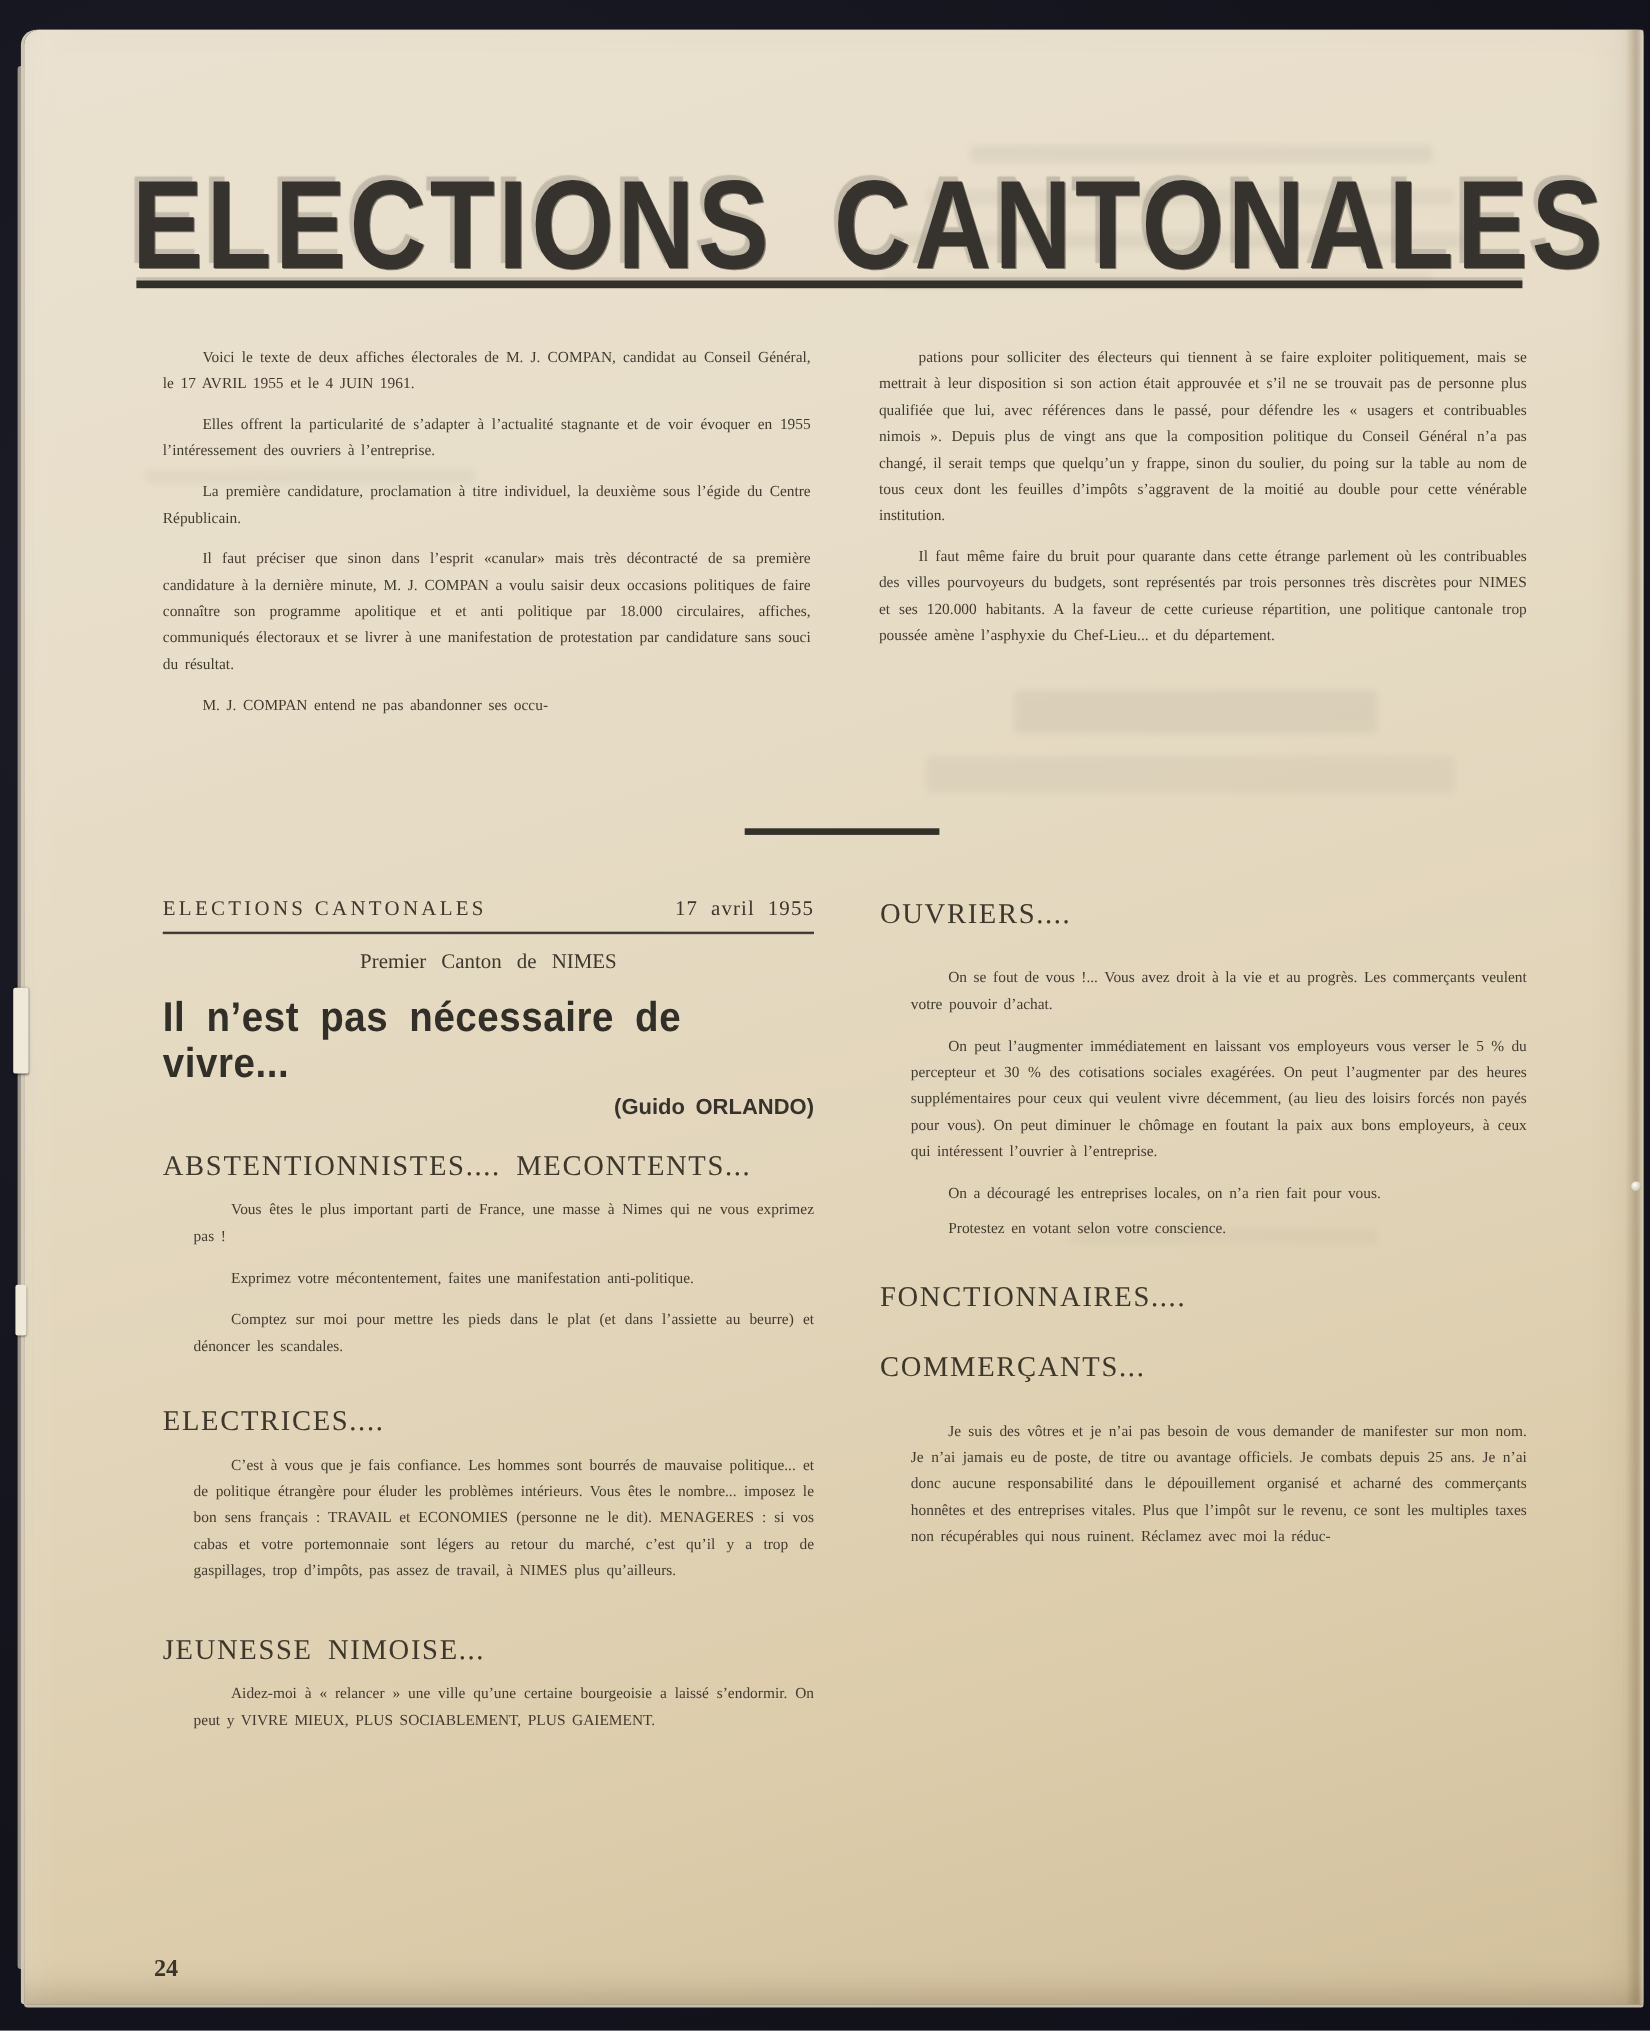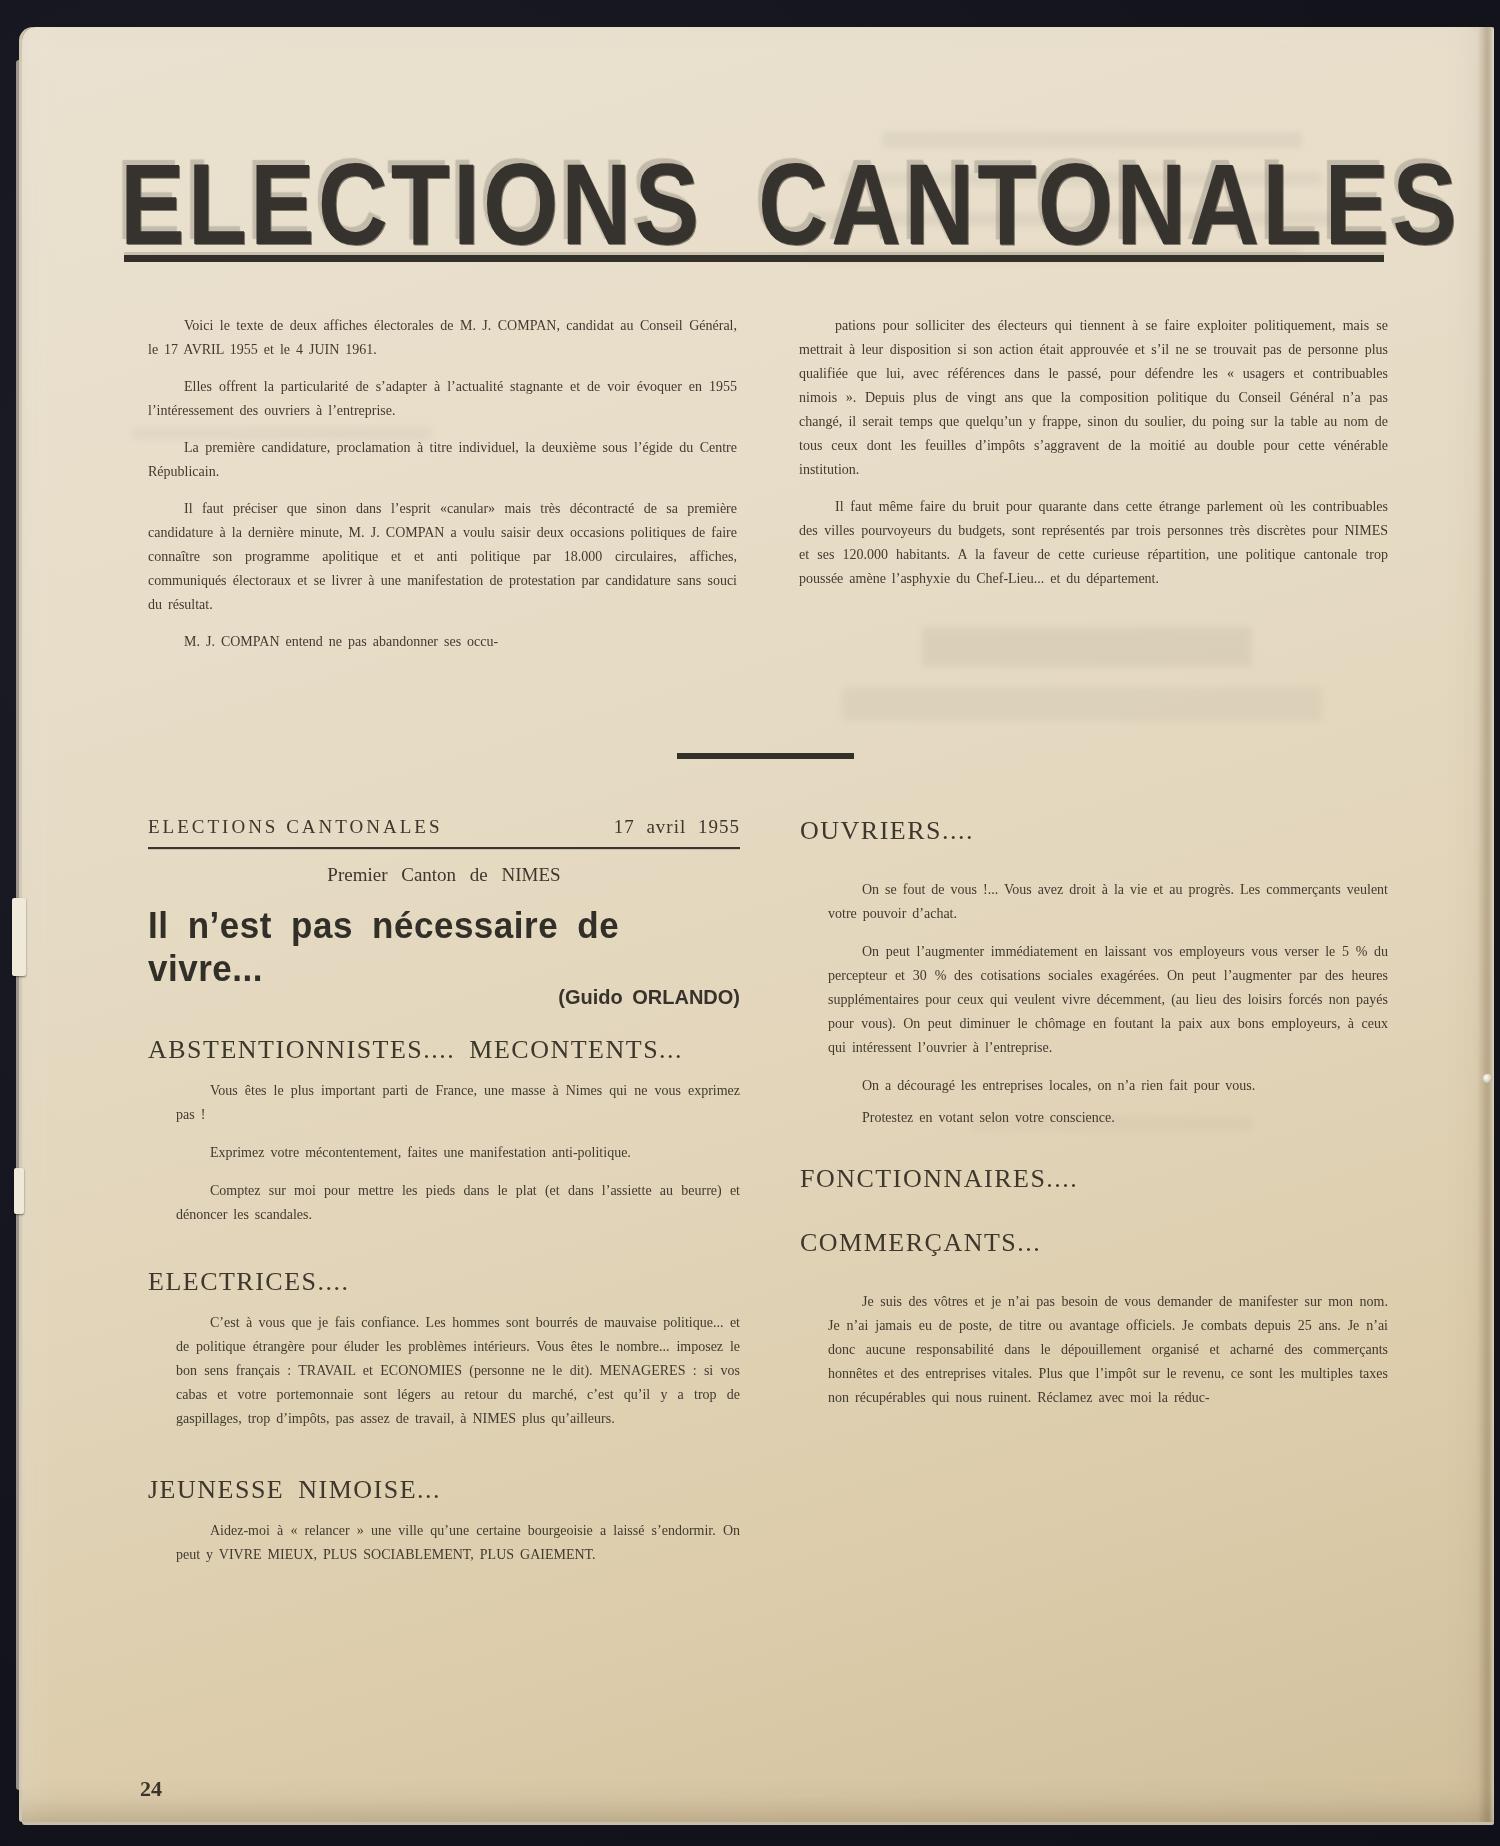--- a/index.html
+++ b/index.html
@@ -58,21 +58,21 @@
     margin-top:19px;font-family:"Liberation Sans","DejaVu Sans",sans-serif;
     font-weight:bold;font-size:35px;line-height:1.1;word-spacing:9px;
     letter-spacing:.5px;color:#322f29;transform:scaleY(1.08);transform-origin:top left;
   }
   .subheadline{
     margin-top:14px;text-align:right;
     font-family:"Liberation Sans","DejaVu Sans",sans-serif;
     font-style:italic;font-weight:bold;font-size:27px;word-spacing:6px;color:#37332c;
   }
   .author{
-    margin-top:4px;text-align:right;
+    margin-top:14px;text-align:right;
     font-family:"Liberation Sans","DejaVu Sans",sans-serif;
     font-weight:bold;font-size:20px;word-spacing:4px;color:#37332c;
   }
   .section{margin-top:26px;}
   .sec-h{margin:0;font-weight:normal;font-size:26px;letter-spacing:1.5px;color:#3d372c;word-spacing:6px;}
   .section .body-p{margin:14px 0 0 28px;text-indent:34px;}
   .lower-right .section{margin-top:0;}
   .lower-right .section + .section{margin-top:34px;}
   .lower-right .section .body-p:first-of-type{margin-top:32px;}
   .page-number{

